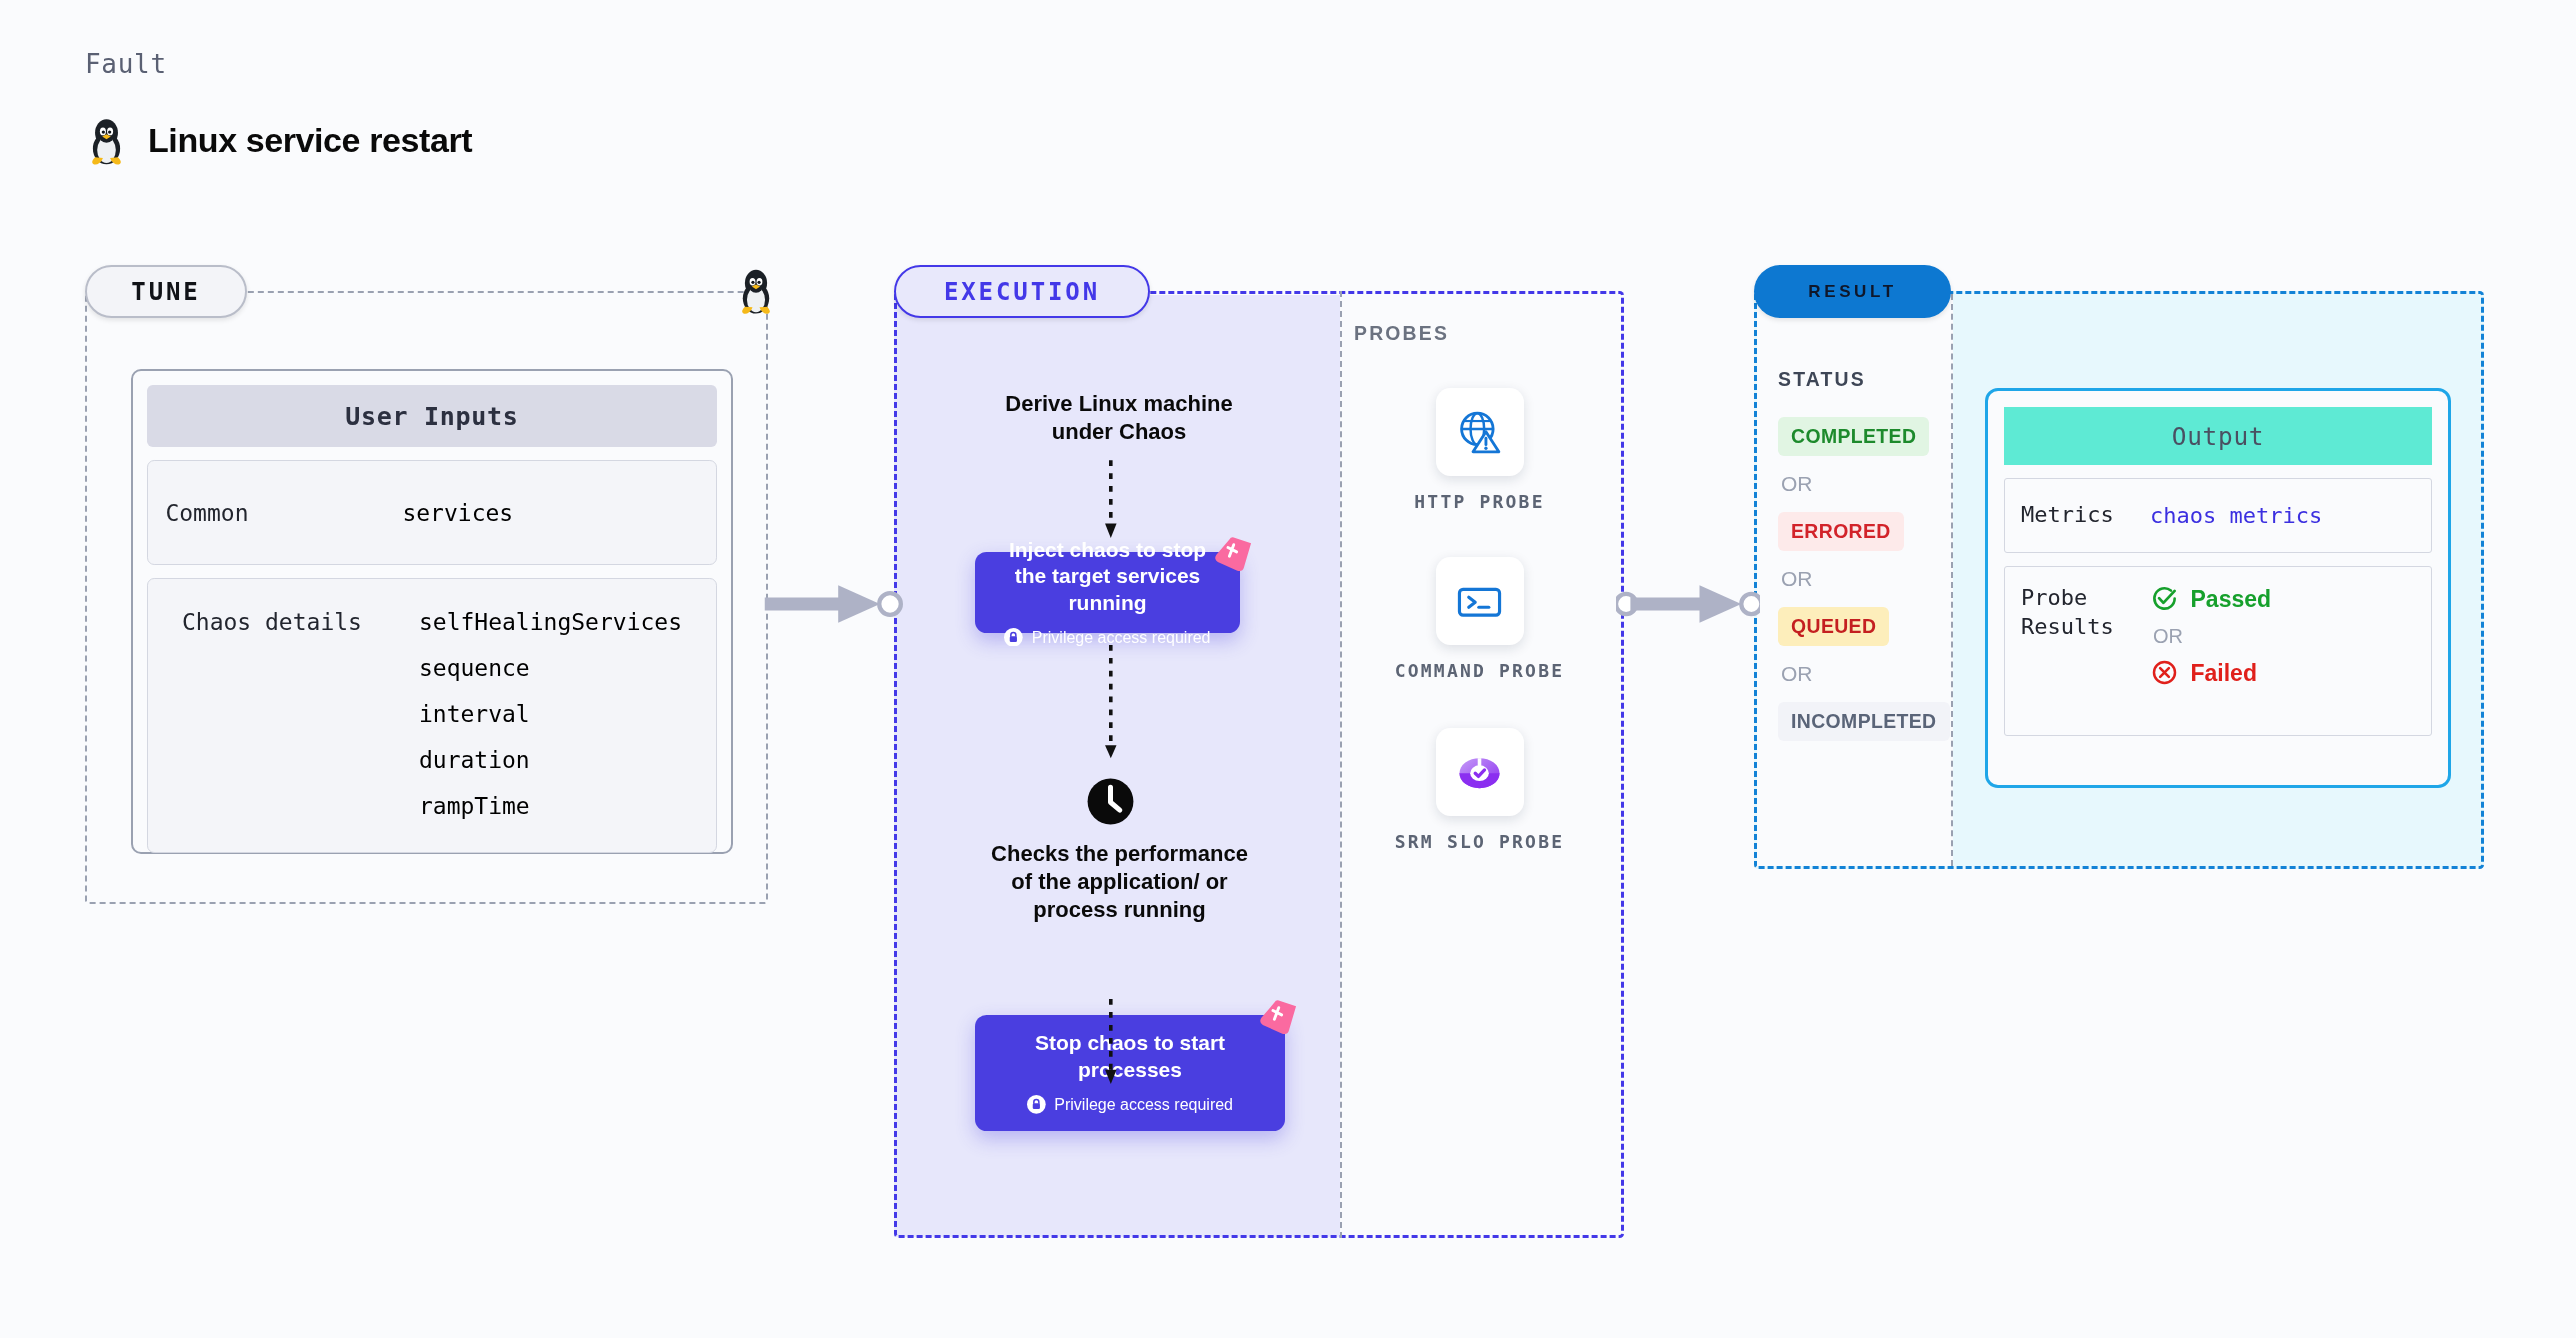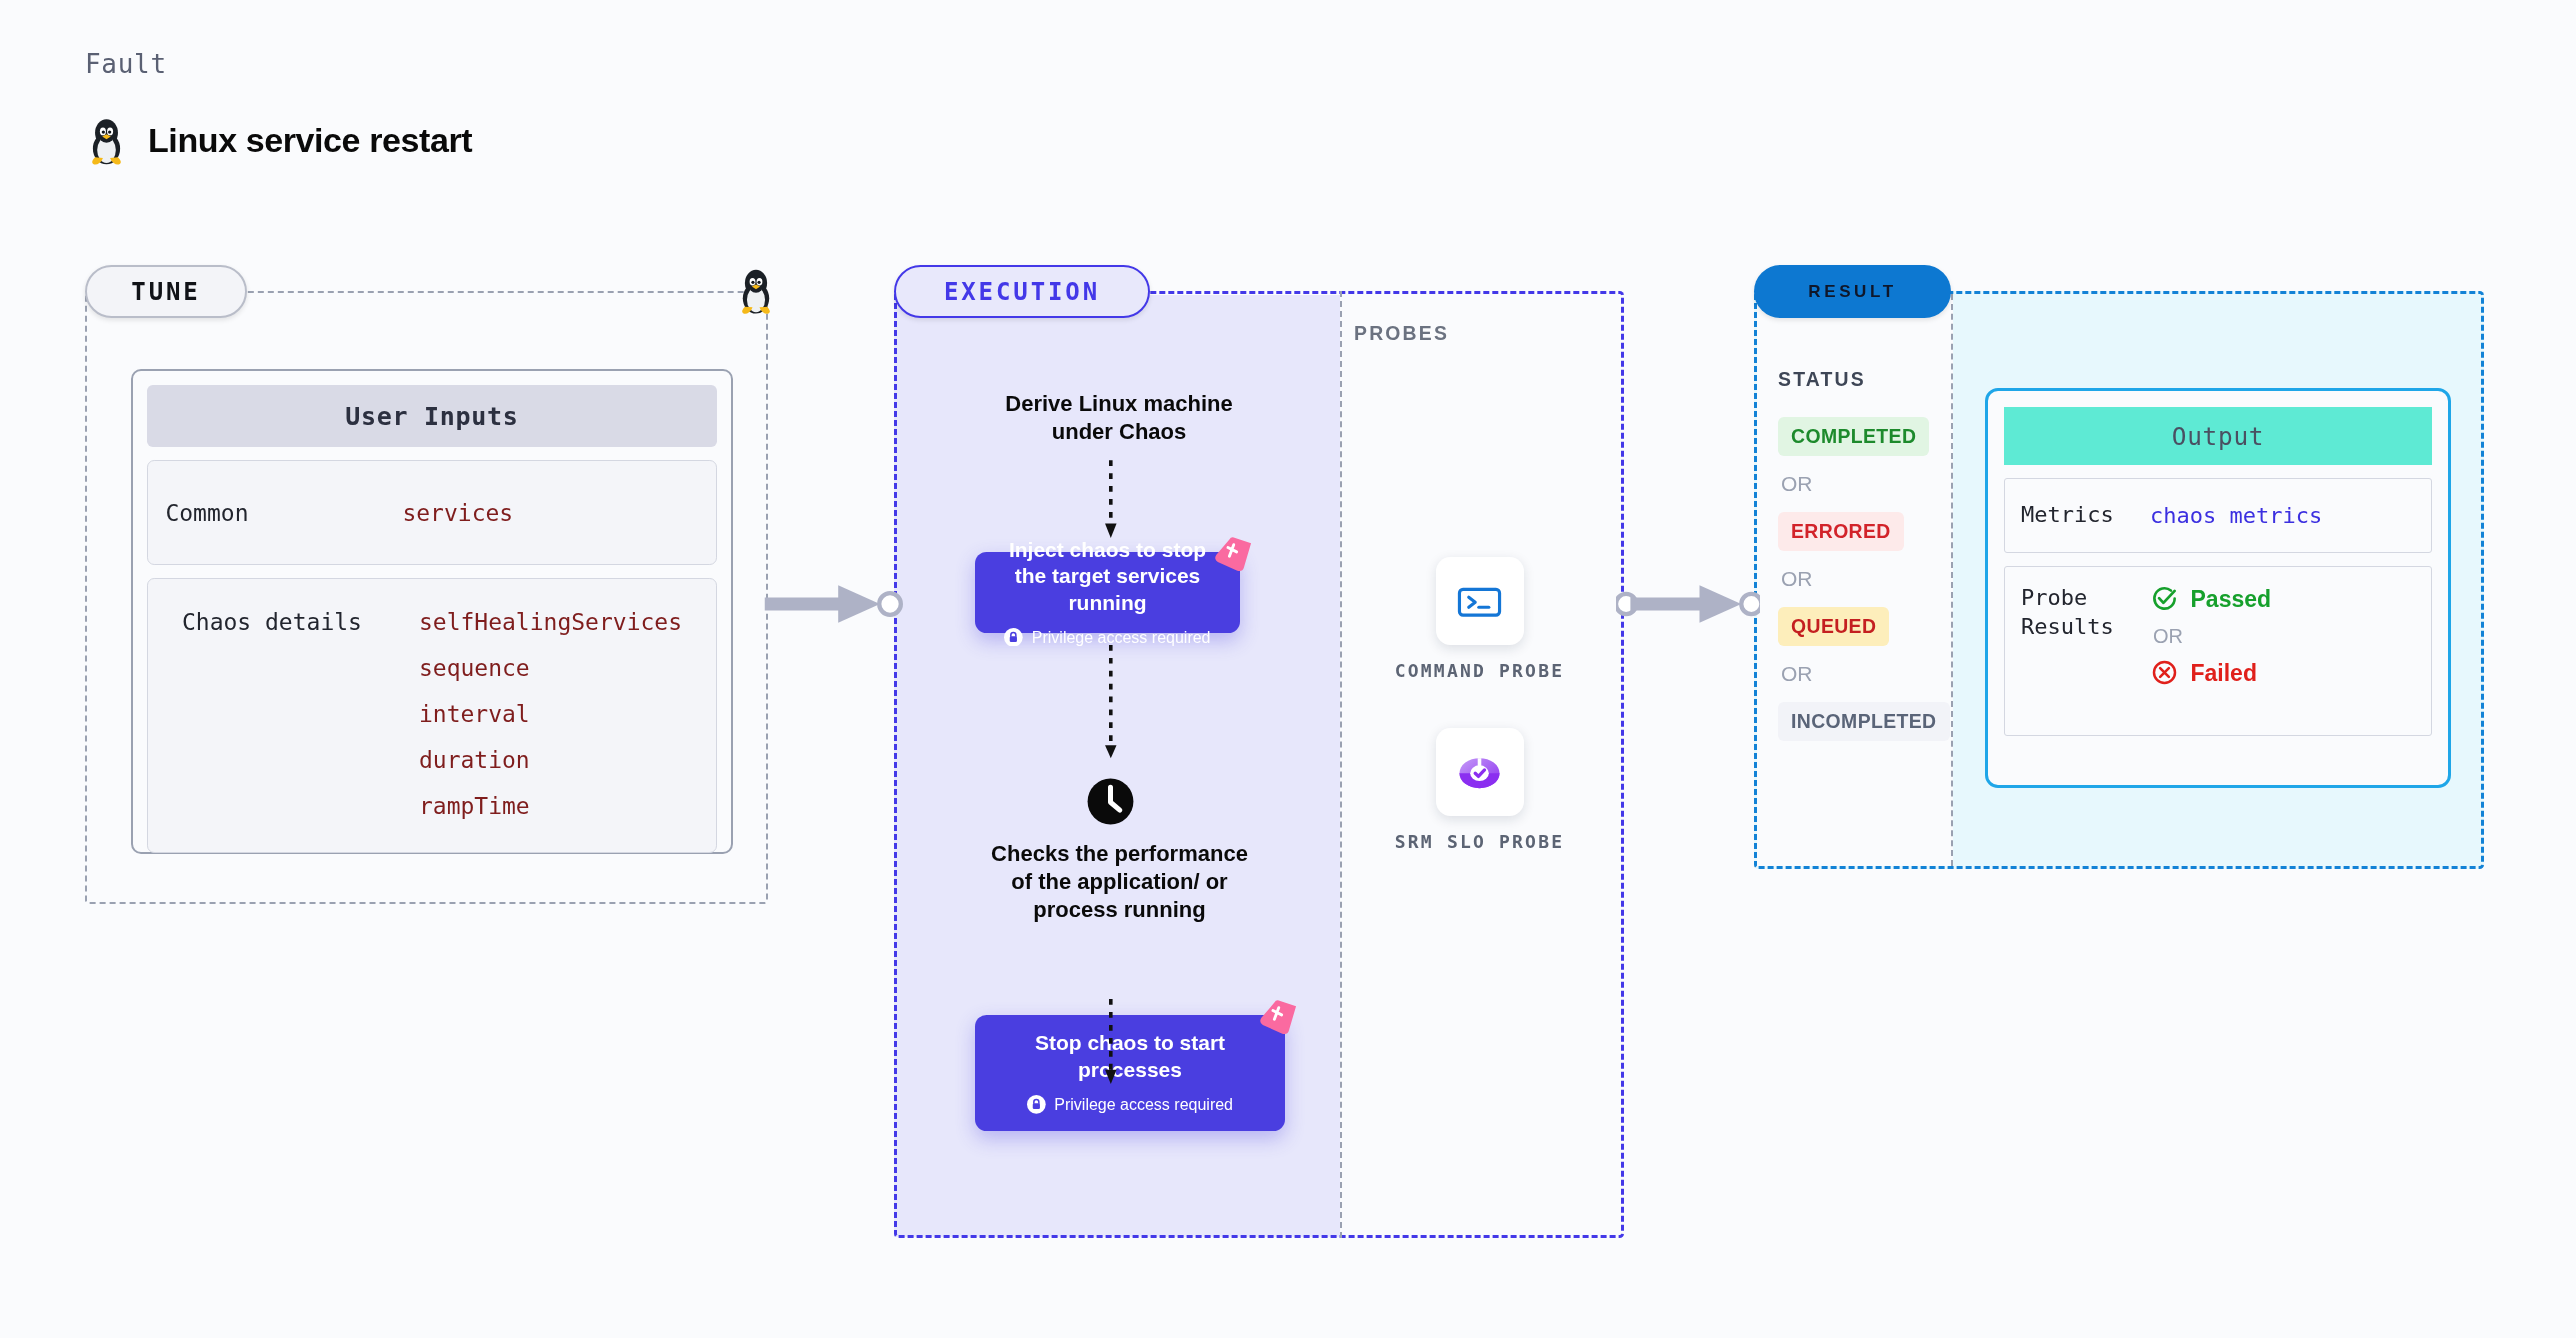--- a/index.html
+++ b/index.html
@@ -107,21 +107,21 @@
     padding: 18.7px 17px;
   }
   .ui-row-label {
     font-family: "DejaVu Sans Mono", monospace;
     font-size: 23px; color: #22252e;
     width: 237px; flex: 0 0 237px;
   }
   .ui-row-values { display: flex; flex-direction: column; gap: 20px; }
   .ui-val {
     font-family: "DejaVu Sans Mono", monospace;
-    font-size: 23px; color: #7f1d1d;
+    font-size: 23px; color: #000000;
   }
   .row-common { height: 105px; }
   .row-chaos { height: 275px; align-items: flex-start; padding-top: 30px; justify-content: center; }
 
   
   .conn { position: absolute; z-index: 12; }
 
   
   .exec-step-text {
     position: absolute;
@@ -370,20 +370,34 @@
     <span class="ribbon">
       <svg width="42" height="39" viewBox="0 0 58 54">
         <path d="M30 2 L54 10 L44 44 Q42 50 35 48 L8 36 Q2 32 6 26 L24 5 Q26 1 30 2 Z" fill="#fa6aa0"></path>
         <path d="M22 16 L34 22 M30 12 L24 28" stroke="#ffffff" stroke-width="4" stroke-linecap="round"></path>
       </svg>
     </span>
   </div>
 
   <div class="probes-label" style="left:1354px; top:322px;">PROBES</div>
 
+  <div class="probe" style="left:1386px; top:388px;">
+    <div class="probe-tile">
+      <svg width="53" height="53" viewBox="0 0 74 74">
+        <circle cx="34" cy="32" r="22" fill="none" stroke="#1476d6" stroke-width="4"></circle>
+        <ellipse cx="34" cy="32" rx="9.5" ry="22" fill="none" stroke="#1476d6" stroke-width="3.4"></ellipse>
+        <line x1="12" y1="32" x2="56" y2="32" stroke="#1476d6" stroke-width="3.4"></line>
+        <line x1="15" y1="21" x2="53" y2="21" stroke="#1476d6" stroke-width="3"></line>
+        <path d="M46 36 L64 64 H28 Z" fill="#ffffff" stroke="#1476d6" stroke-width="4" stroke-linejoin="round"></path>
+        <line x1="46" y1="45" x2="46" y2="54" stroke="#1476d6" stroke-width="4" stroke-linecap="round"></line>
+        <circle cx="46" cy="59" r="2.3" fill="#1476d6"></circle>
+      </svg>
+    </div>
+    <div class="probe-label">HTTP PROBE</div>
+  </div>
 
   <div class="probe" style="left:1386px; top:557px;">
     <div class="probe-tile">
       <svg width="53" height="53" viewBox="0 0 74 74">
         <rect x="9" y="20" width="56" height="36" rx="5" fill="none" stroke="#1476d6" stroke-width="4.4"></rect>
         <path d="M22 31 L31 38 L22 45" fill="none" stroke="#1476d6" stroke-width="4.4" stroke-linecap="round" stroke-linejoin="round"></path>
         <line x1="36" y1="45" x2="50" y2="45" stroke="#1476d6" stroke-width="4.4" stroke-linecap="round"></line>
       </svg>
     </div>
     <div class="probe-label">COMMAND PROBE</div>

